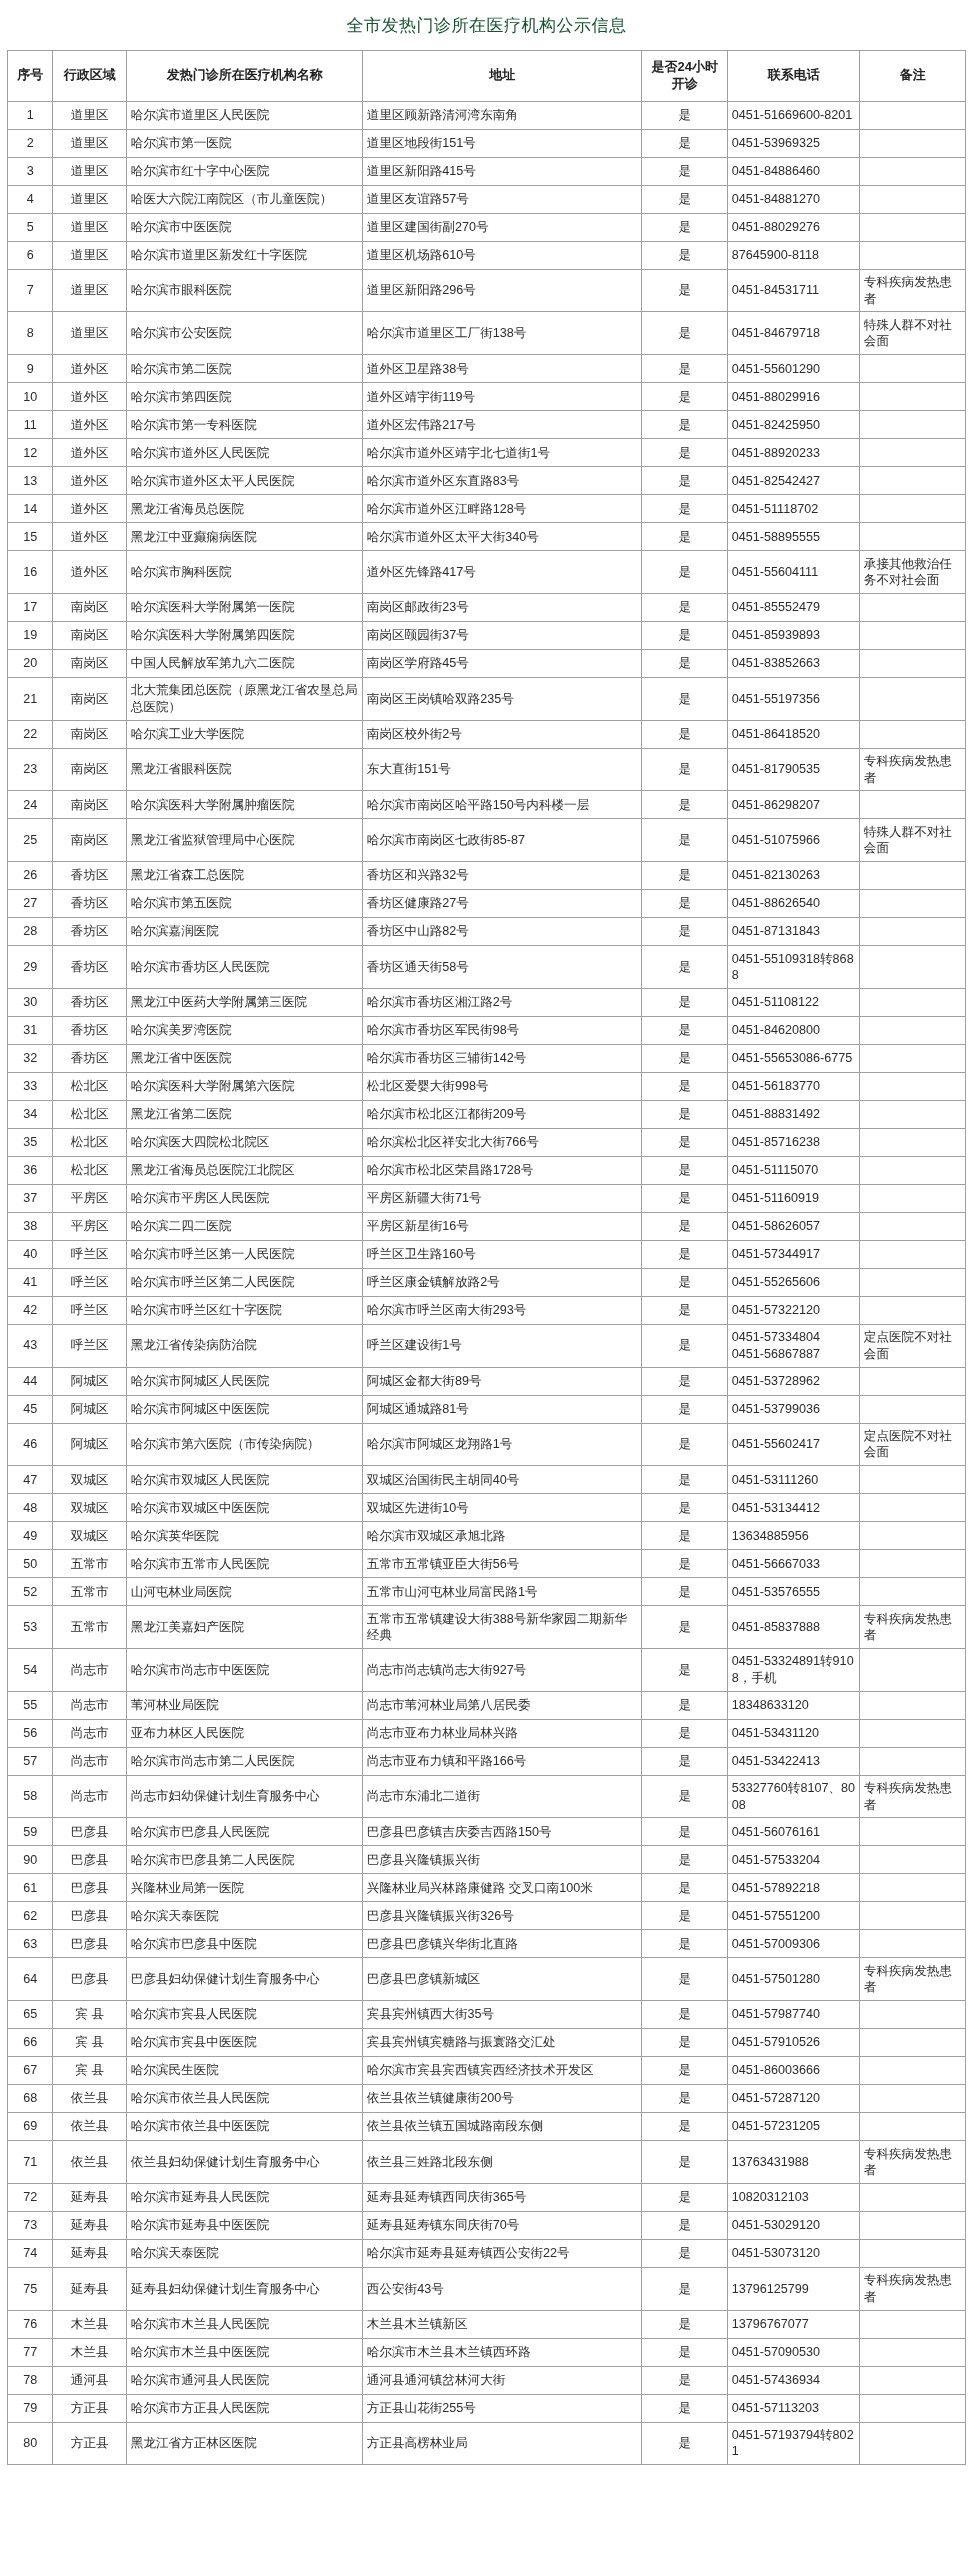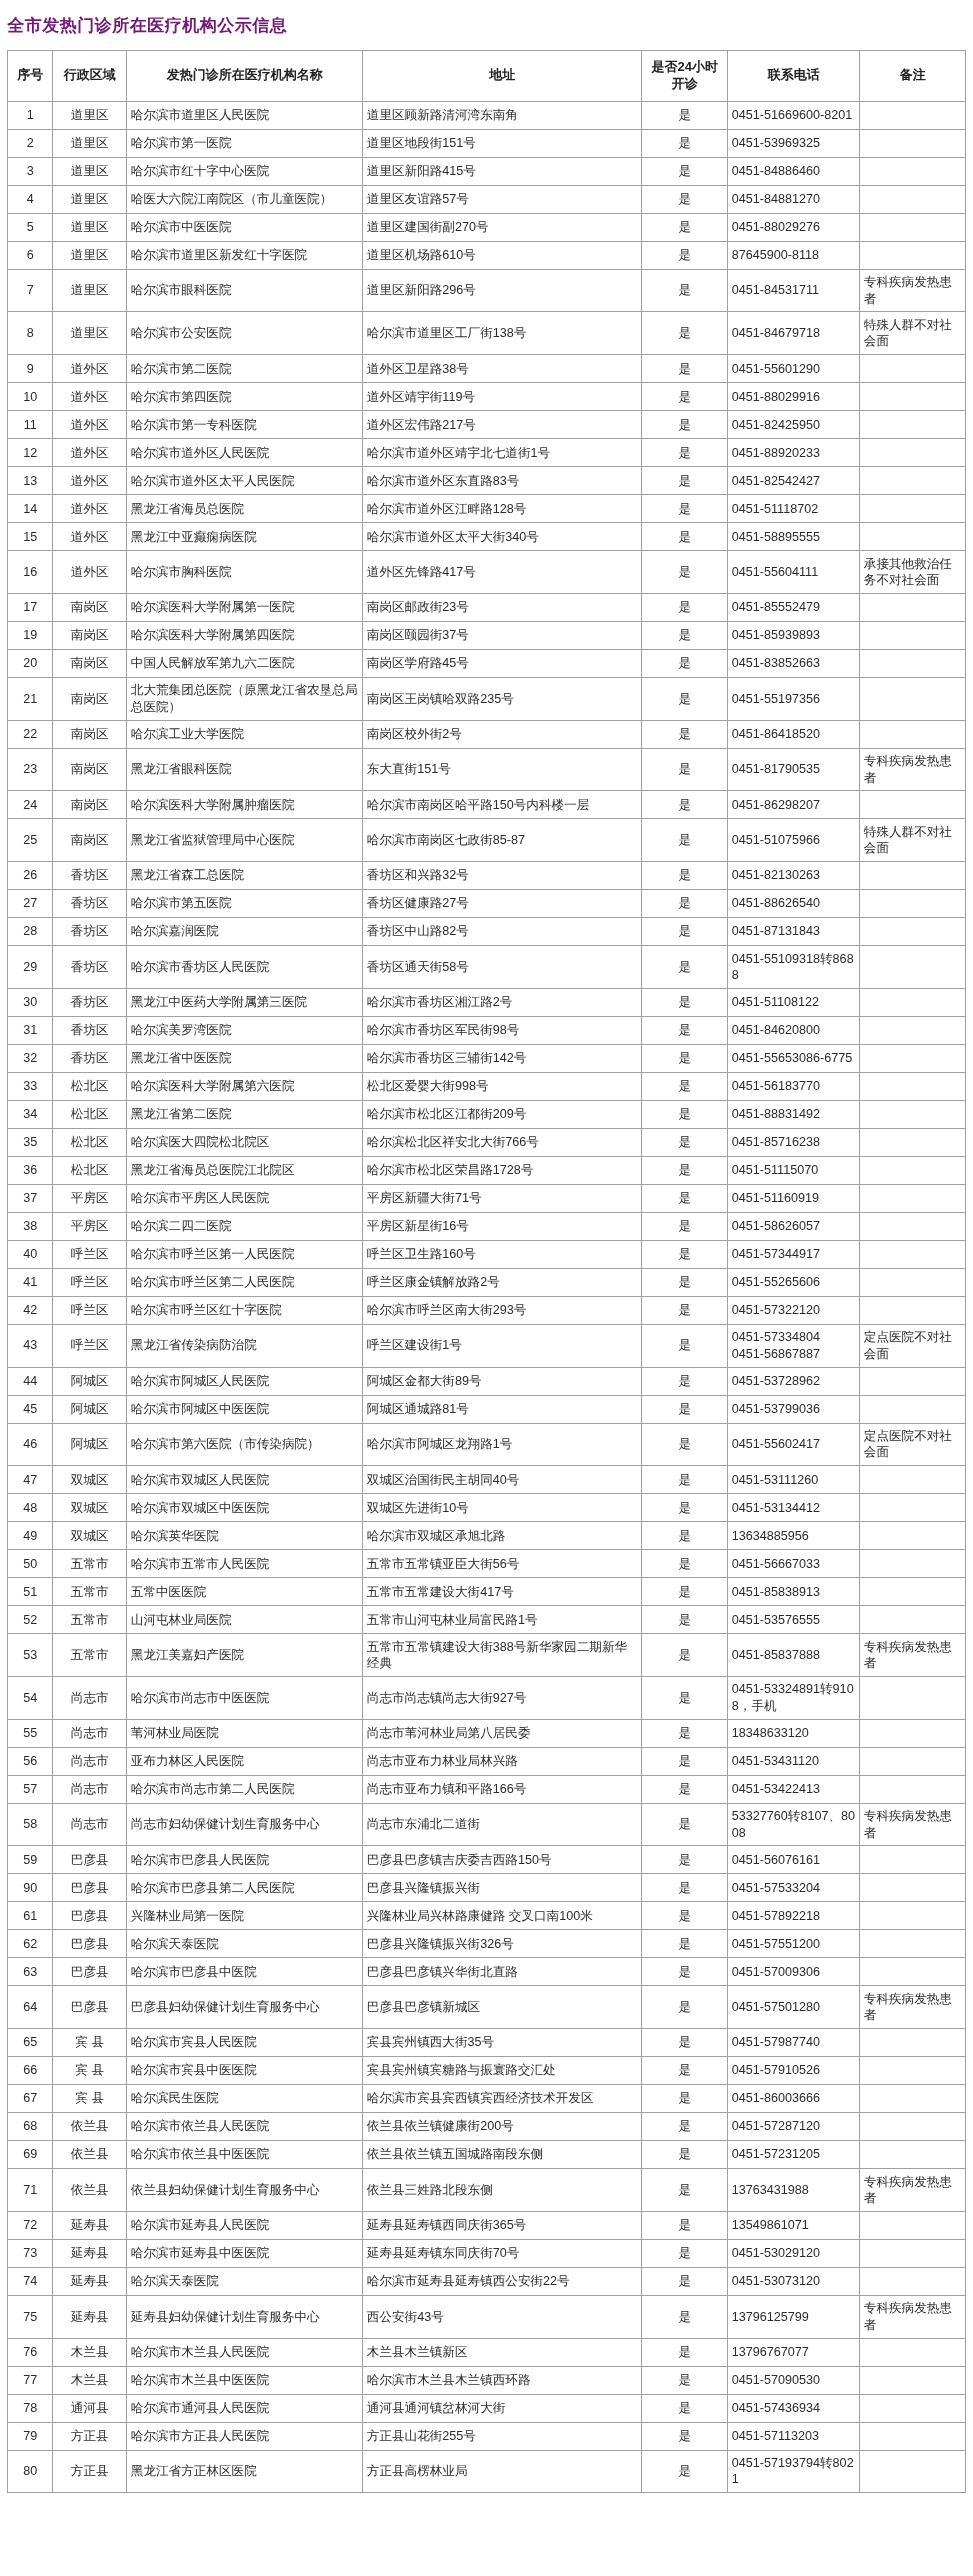--- a/index.html
+++ b/index.html
@@ -4,23 +4,24 @@
 <style>
   * { box-sizing: border-box; margin: 0; padding: 0; }
   html, body {
     width: 973px;
     background: #ffffff;
     font-family: "Liberation Sans", "DejaVu Sans", sans-serif;
   }
   body { height: 2576px; overflow: hidden; position: relative; }
   .page { width: 973px; padding: 0 7.2px; }
   .page-title {
+    text-align: center;
     font-size: 17px;
-    font-weight: bold;
-    color: #701a75;
+    font-weight: normal;
+    color: #14532d;
     padding: 14.4px 0 12.6px 0;
     letter-spacing: 0.5px;
   }
   table.clinic-table {
     border-collapse: collapse;
     table-layout: fixed;
     width: 959px;
   }
   table.clinic-table th, table.clinic-table td {
     border: 0.9px solid #a0a0a0;
@@ -506,29 +507,20 @@
         <tr>
           <td class="c-idx">50</td>
           <td class="c-region">五常市</td>
           <td class="c-name">哈尔滨市五常市人民医院</td>
           <td class="c-addr">五常市五常镇亚臣大街56号</td>
           <td class="c-open">是</td>
           <td class="c-phone">0451-56667033</td>
           <td class="c-note"></td>
         </tr>
         <tr>
-          <td class="c-idx">51</td>
-          <td class="c-region">五常市</td>
-          <td class="c-name">五常中医医院</td>
-          <td class="c-addr">五常市五常建设大街417号</td>
-          <td class="c-open">是</td>
-          <td class="c-phone">0451-85838913</td>
-          <td class="c-note"></td>
-        </tr>
-        <tr>
           <td class="c-idx">52</td>
           <td class="c-region">五常市</td>
           <td class="c-name">山河屯林业局医院</td>
           <td class="c-addr">五常市山河屯林业局富民路1号</td>
           <td class="c-open">是</td>
           <td class="c-phone">0451-53576555</td>
           <td class="c-note"></td>
         </tr>
         <tr>
           <td class="c-idx">53</td>
@@ -691,21 +683,21 @@
           <td class="c-open">是</td>
           <td class="c-phone">13763431988</td>
           <td class="c-note">专科疾病发热患者</td>
         </tr>
         <tr>
           <td class="c-idx">72</td>
           <td class="c-region">延寿县</td>
           <td class="c-name">哈尔滨市延寿县人民医院</td>
           <td class="c-addr">延寿县延寿镇西同庆街365号</td>
           <td class="c-open">是</td>
-          <td class="c-phone">13549861071</td>
+          <td class="c-phone">10820312103</td>
           <td class="c-note"></td>
         </tr>
         <tr>
           <td class="c-idx">73</td>
           <td class="c-region">延寿县</td>
           <td class="c-name">哈尔滨市延寿县中医医院</td>
           <td class="c-addr">延寿县延寿镇东同庆街70号</td>
           <td class="c-open">是</td>
           <td class="c-phone">0451-53029120</td>
           <td class="c-note"></td>

